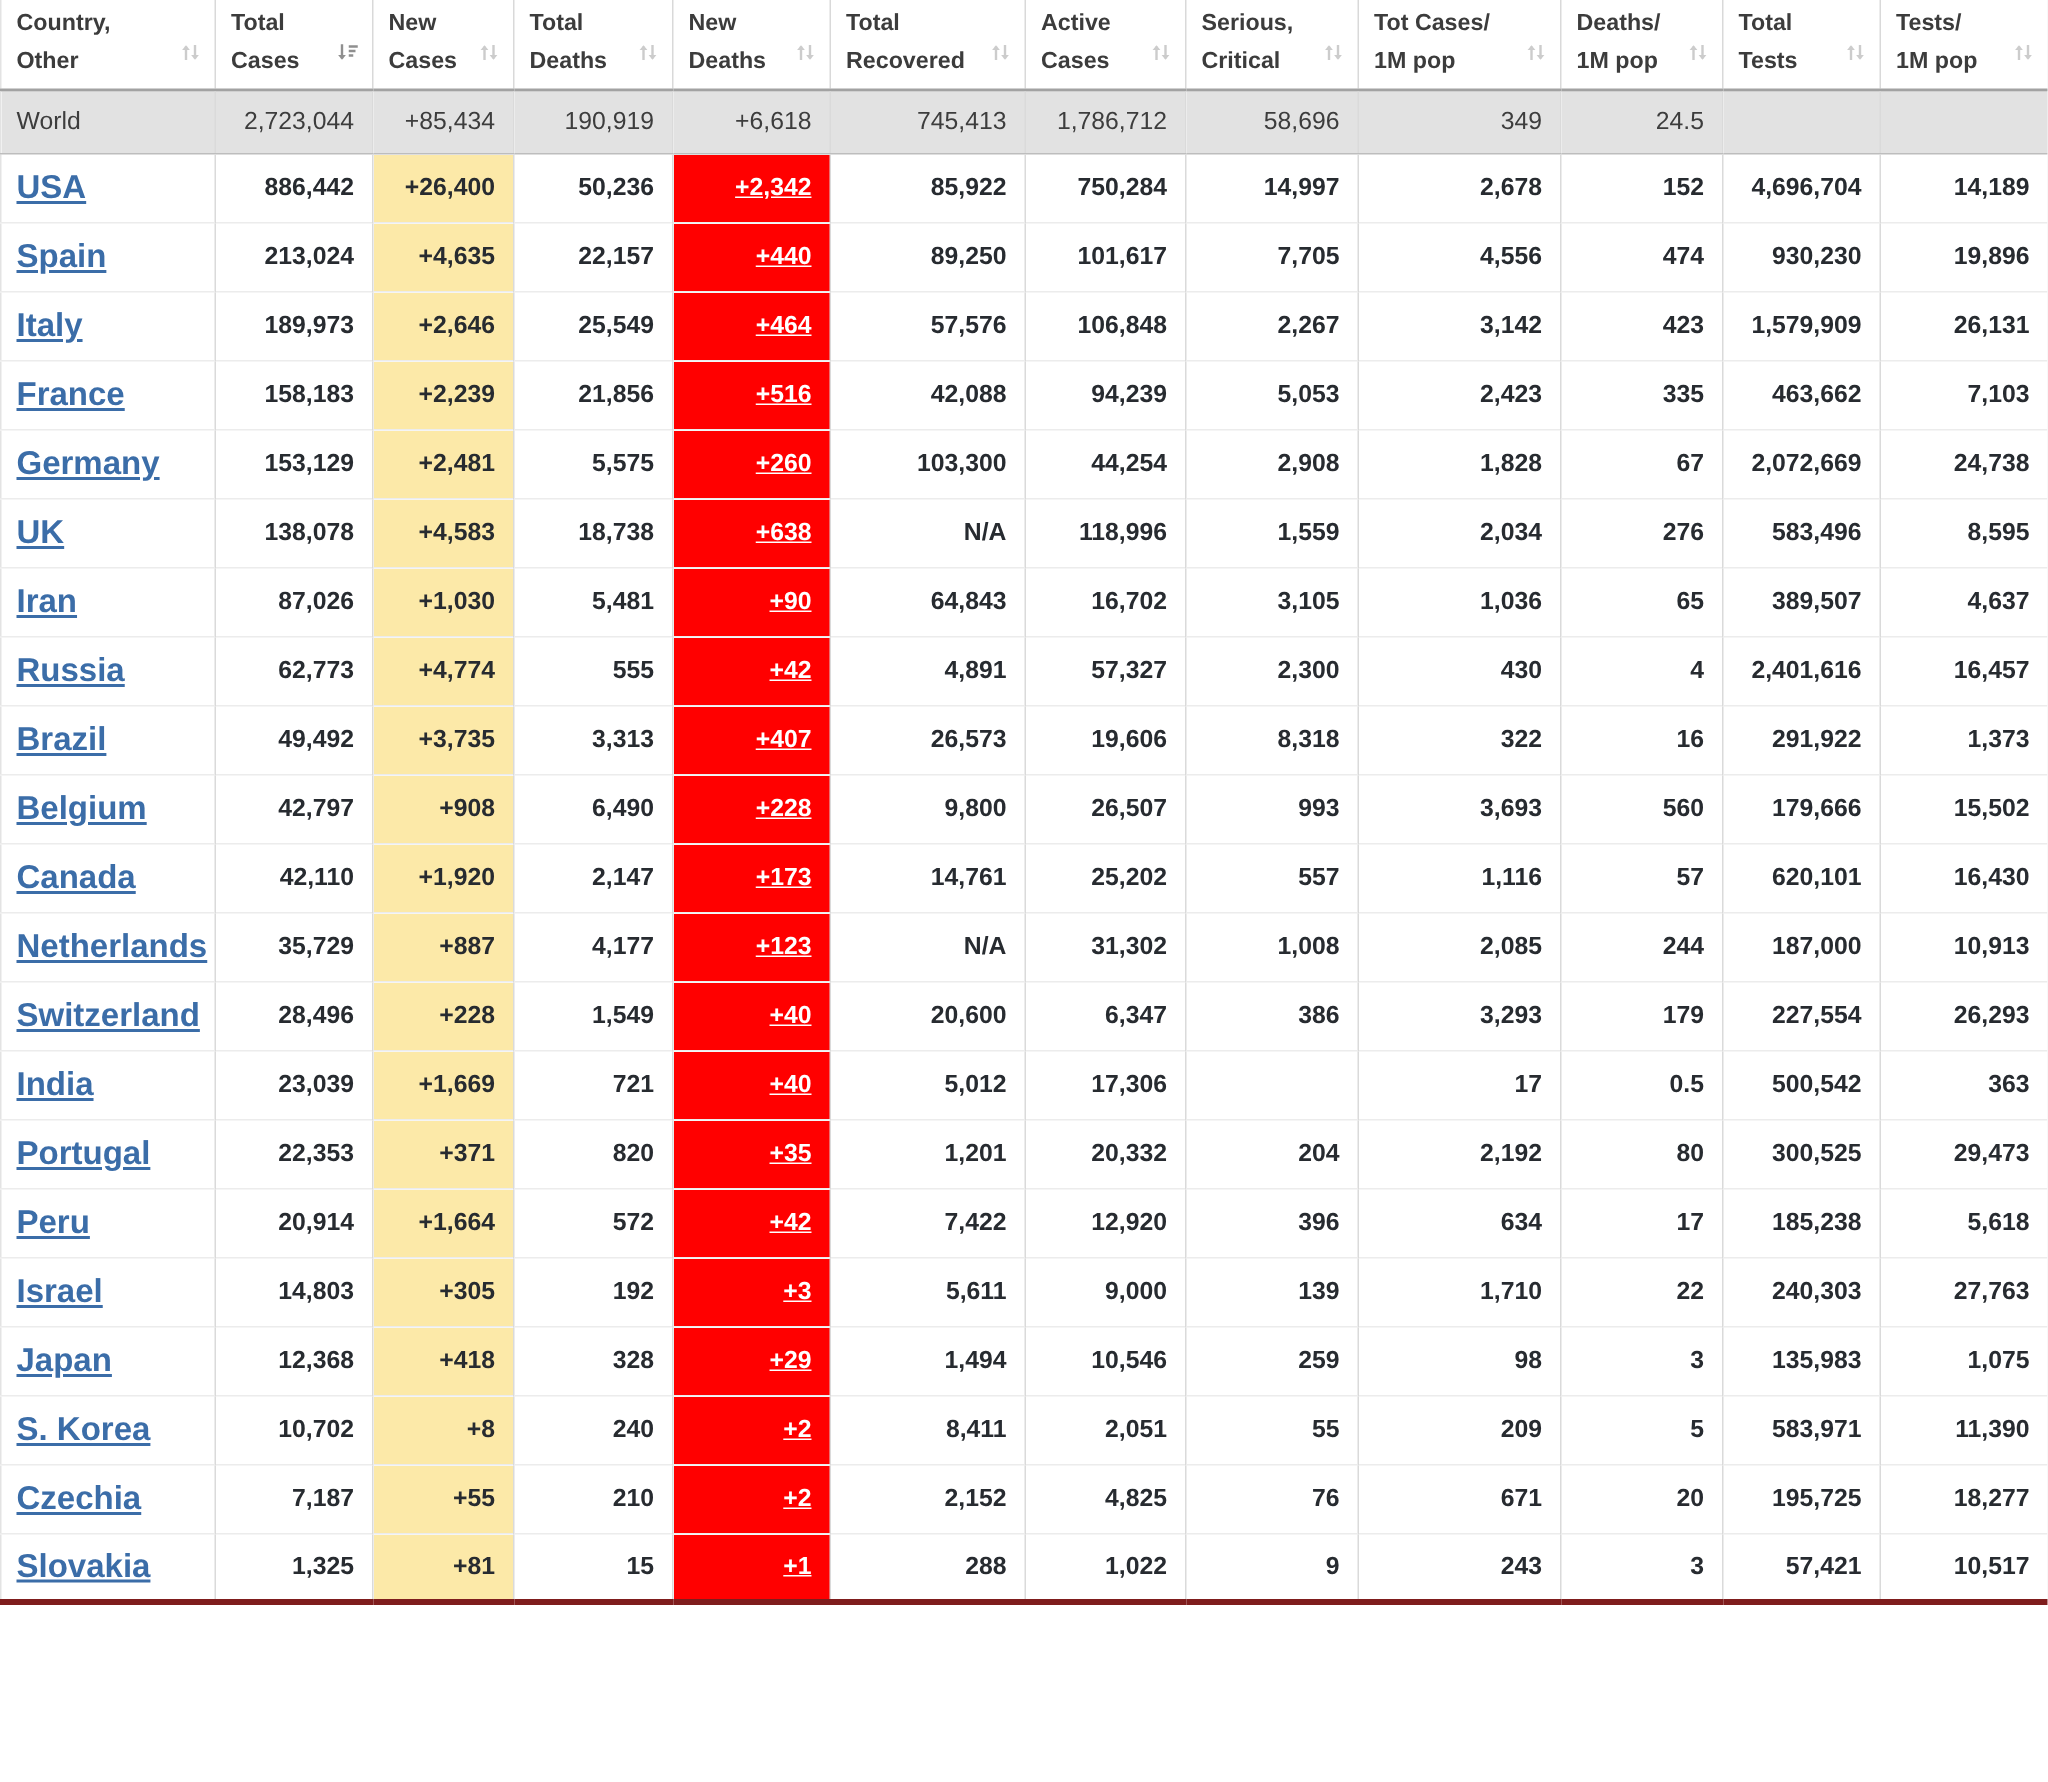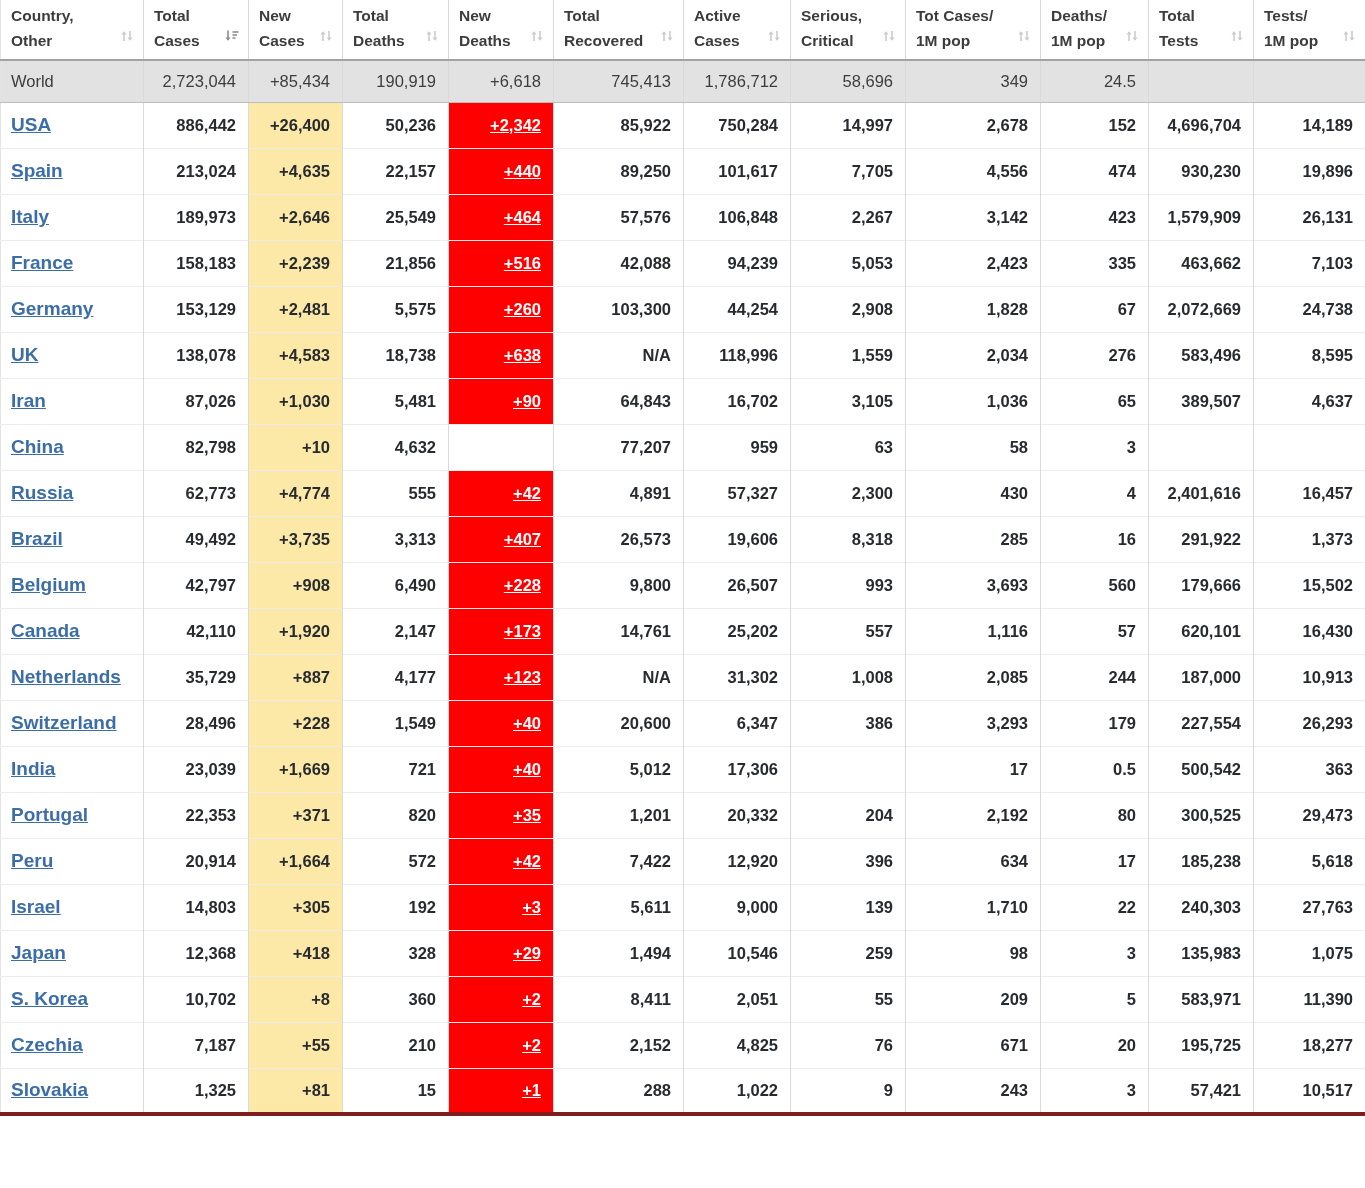--- a/index.html
+++ b/index.html
@@ -55,21 +55,21 @@
     border-top:2px solid #a2a2a2;
     border-bottom:1px solid #bdbdbd;
   }
   td.cell-newcases { background:#fce9a8; }
   td.cell-newdeaths.filled { background:#ff0000; color:#ffffff;text-decoration:underline; }
 
   a.country-link {
     color:#3b6da8;
     font-weight:bold;
     text-decoration:underline;
-    font-size:19px;
+    font-size:22px;
   }
   .world-label { font-weight:400; color:#3d3d3d; }
 </style>
 </head>
 <body>
 
 <table id="main-table">
   <colgroup id="cols">
       <col style="width: 143px;">
       <col style="width: 105px;">
@@ -352,34 +352,20 @@
         <td class="cell-newdeaths filled">+90</td>
         <td>64,843</td>
         <td>16,702</td>
         <td>3,105</td>
         <td>1,036</td>
         <td>65</td>
         <td>389,507</td>
         <td>4,637</td>
       </tr>
       <tr>
-        <td><a class="country-link" href="#">China</a></td>
-        <td>82,798</td>
-        <td class="cell-newcases">+10</td>
-        <td>4,632</td>
-        <td class="cell-newdeaths"></td>
-        <td>77,207</td>
-        <td>959</td>
-        <td>63</td>
-        <td>58</td>
-        <td>3</td>
-        <td></td>
-        <td></td>
-      </tr>
-      <tr>
         <td><a class="country-link" href="#">Russia</a></td>
         <td>62,773</td>
         <td class="cell-newcases">+4,774</td>
         <td>555</td>
         <td class="cell-newdeaths filled">+42</td>
         <td>4,891</td>
         <td>57,327</td>
         <td>2,300</td>
         <td>430</td>
         <td>4</td>
@@ -388,21 +374,21 @@
       </tr>
       <tr>
         <td><a class="country-link" href="#">Brazil</a></td>
         <td>49,492</td>
         <td class="cell-newcases">+3,735</td>
         <td>3,313</td>
         <td class="cell-newdeaths filled">+407</td>
         <td>26,573</td>
         <td>19,606</td>
         <td>8,318</td>
-        <td>285</td>
+        <td>322</td>
         <td>16</td>
         <td>291,922</td>
         <td>1,373</td>
       </tr>
       <tr>
         <td><a class="country-link" href="#">Belgium</a></td>
         <td>42,797</td>
         <td class="cell-newcases">+908</td>
         <td>6,490</td>
         <td class="cell-newdeaths filled">+228</td>
@@ -523,21 +509,21 @@
         <td>259</td>
         <td>98</td>
         <td>3</td>
         <td>135,983</td>
         <td>1,075</td>
       </tr>
       <tr>
         <td><a class="country-link" href="#">S. Korea</a></td>
         <td>10,702</td>
         <td class="cell-newcases">+8</td>
-        <td>360</td>
+        <td>240</td>
         <td class="cell-newdeaths filled">+2</td>
         <td>8,411</td>
         <td>2,051</td>
         <td>55</td>
         <td>209</td>
         <td>5</td>
         <td>583,971</td>
         <td>11,390</td>
       </tr>
       <tr>

